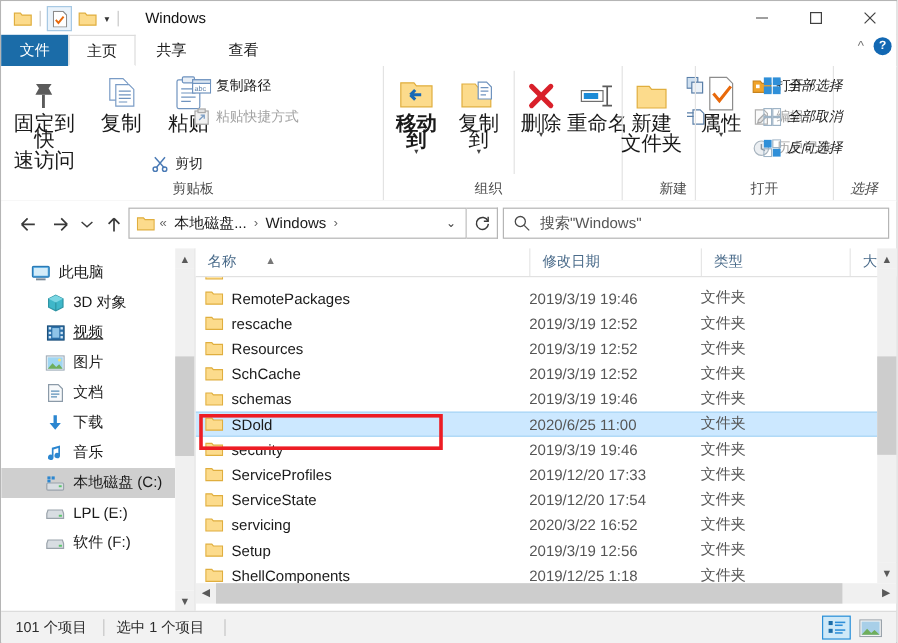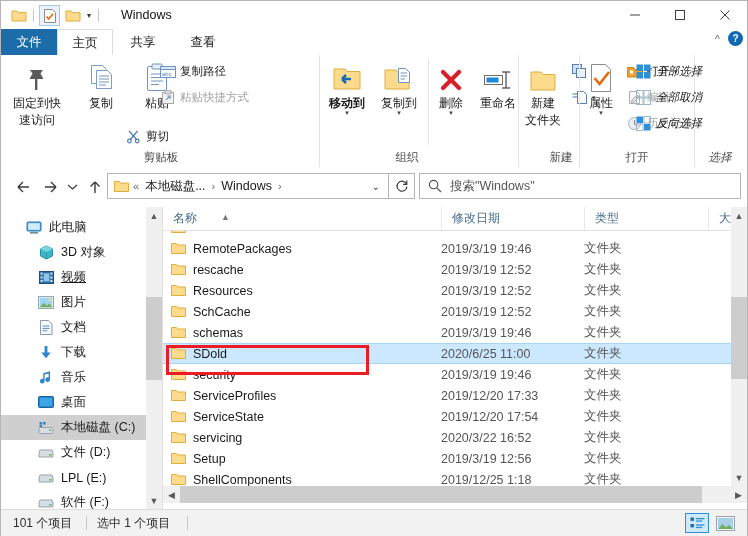--- a/index.html
+++ b/index.html
@@ -34,21 +34,21 @@
 
   
   .ribbon{position:absolute;left:0;top:54px;width:746px;height:112px;background:#fff;border-bottom:1px solid #dcdcdc;}
   .rgroup{position:absolute;top:0;height:112px;box-sizing:border-box;}
   .rgroup + .rgroup{border-left:1px solid #e3e3e3;}
   .glabel{position:absolute;bottom:2px;left:0;width:100%;text-align:center;font-size:11.5px;color:#4a4a4a;}
   .gsep{position:absolute;top:4px;width:1px;height:86px;background:#e3e3e3;}
 
   .bigbtn{position:absolute;width:56px;text-align:center;top:4px;}
   .bigbtn .ic{height:34px;display:flex;align-items:flex-end;justify-content:center;}
-  .bigbtn .lb{font-size:12px;color:#1a1a1a;line-height:14px;margin-top:3px;}
+  .bigbtn .lb{font-size:17px;color:#1a1a1a;line-height:14px;margin-top:3px;}
   .dropcaret{font-size:7px;color:#444;line-height:6px;}
 
   .smallbtn{position:absolute;height:21px;display:flex;align-items:center;gap:4px;font-size:11.5px;color:#1a1a1a;}
   .smallbtn .sic{width:17px;height:17px;display:flex;align-items:center;justify-content:center;}
   .smallbtn.dim{color:#a2a2a2;}
 
   
   .addrrow{position:absolute;left:0;top:166px;width:746px;height:40px;background:#fff;}
   .navbtn{position:absolute;top:8px;width:24px;height:24px;display:flex;align-items:center;justify-content:center;color:#444;}
   .addrbox{position:absolute;left:106px;top:6px;width:282px;height:26px;border:1px solid #b5b5b5;background:#fff;box-sizing:border-box;display:flex;align-items:center;}
@@ -555,54 +555,36 @@
 
         <div class="navitem" style="padding-left:36px;">
           <span class="nic">
             <svg width="14" height="15" viewBox="0 0 14 15">
                 <path d="M11 1.2v8.4a2.3 2.3 0 1 1-1.4-2.1V3.4L5.6 4.6v6.5a2.3 2.3 0 1 1-1.4-2.1V3.2z" fill="#2b86d0"></path>
               </svg>
           </span>
           <span>音乐</span>
         </div>
 
-        <div class="navitem" style="padding-left:36px;">
-          <span class="nic">
-            <svg width="16" height="13" viewBox="0 0 16 13">
-                <rect x="0.5" y="0.5" width="15" height="11" rx="1" fill="#1d7fc4" stroke="#15669e"></rect>
-                <rect x="1.8" y="1.8" width="12.4" height="8.4" fill="#3ea4e5"></rect>
-              </svg>
-          </span>
-          <span>桌面</span>
-        </div>
 
         <div class="navitem sel" style="padding-left:36px;">
           <span class="nic">
             <svg width="16" height="14" viewBox="0 0 16 14">
                 <rect x="1" y="6.5" width="14" height="6" rx="1" fill="#d8dde2" stroke="#9aa3ab"></rect>
                 <rect x="11" y="8.4" width="2.4" height="1.6" fill="#5ac46b"></rect>
                 <g fill="#2b86d0">
                   <rect x="1.5" y="1" width="2.6" height="2.6"></rect>
                   <rect x="5" y="1" width="2.6" height="2.6"></rect>
                   <rect x="1.5" y="4" width="2.6" height="2"></rect>
                 </g>
               </svg>
           </span>
           <span>本地磁盘 (C:)</span>
         </div>
 
-        <div class="navitem" style="padding-left:36px;">
-          <span class="nic">
-            <svg width="16" height="12" viewBox="0 0 16 12">
-                <path d="M2 3h12l1 3v4H1V6z" fill="#d8dde2" stroke="#9aa3ab"></path>
-                <rect x="11" y="7" width="2.6" height="1.6" fill="#5ac46b"></rect>
-              </svg>
-          </span>
-          <span>文件 (D:)</span>
-        </div>
 
         <div class="navitem" style="padding-left:36px;">
           <span class="nic">
             <svg width="16" height="12" viewBox="0 0 16 12">
                 <path d="M2 3h12l1 3v4H1V6z" fill="#d8dde2" stroke="#9aa3ab"></path>
                 <rect x="11" y="7" width="2.6" height="1.6" fill="#5ac46b"></rect>
               </svg>
           </span>
           <span>LPL (E:)</span>
         </div>

